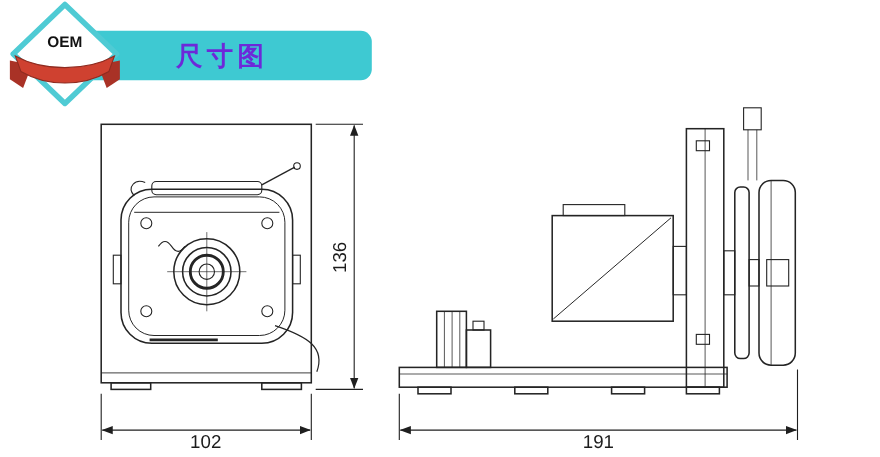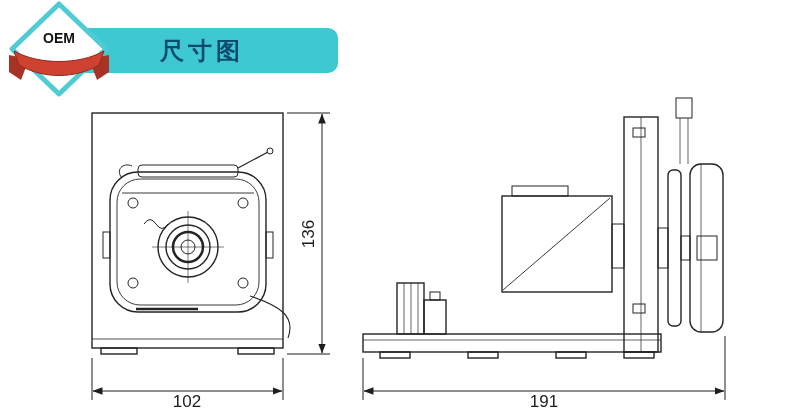--- a/index.html
+++ b/index.html
@@ -6,21 +6,21 @@
   body{
     width:800px;height:415px;background:#ffffff;
     font-family:"Liberation Sans",sans-serif;
     position:relative;overflow:hidden;
   }
   .title-bar{
     position:absolute;left:66px;top:28px;width:272px;height:45px;
     background:#3ec9d2;border-radius:10px;
     display:flex;align-items:center;justify-content:center;z-index:2;
   }
-  .title-text{font-size:24px;font-weight:bold;color:#0c4a6e;letter-spacing:4px;}
+  .title-text{font-size:24px;font-weight:bold;color:#6d28d9;letter-spacing:4px;}
   .oem-badge{position:absolute;left:6px;top:-2px;width:106px;height:106px;z-index:3;}
   .drawing{position:absolute;left:0;top:0;z-index:1;}
   .dim-text{font-size:17px;fill:#1c1c1c;}
   .badge-text{font-size:14px;font-weight:bold;fill:#111;}
 </style>
 </head>
 <body>
 
 <div class="title-bar">
   <span class="title-text">尺寸图</span>

